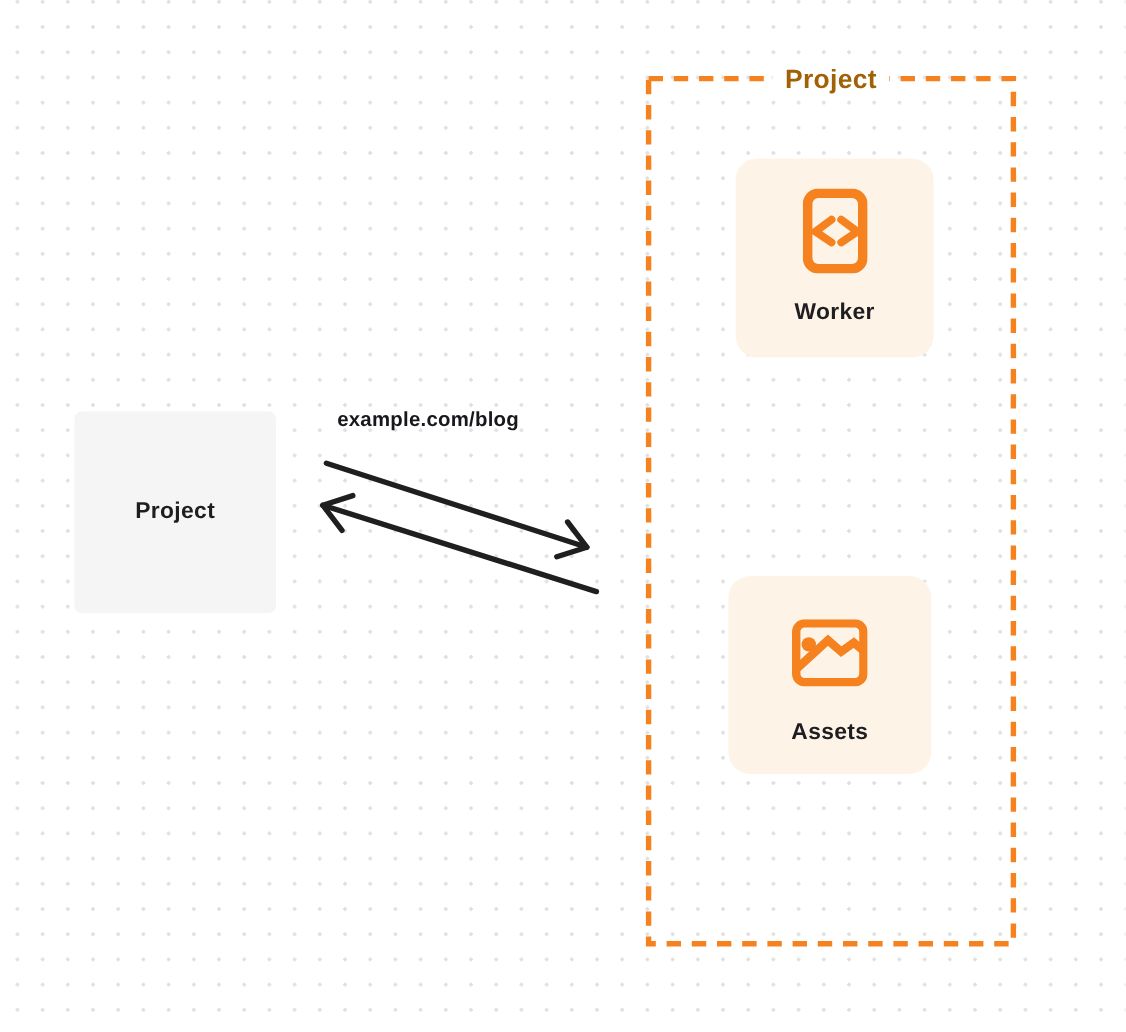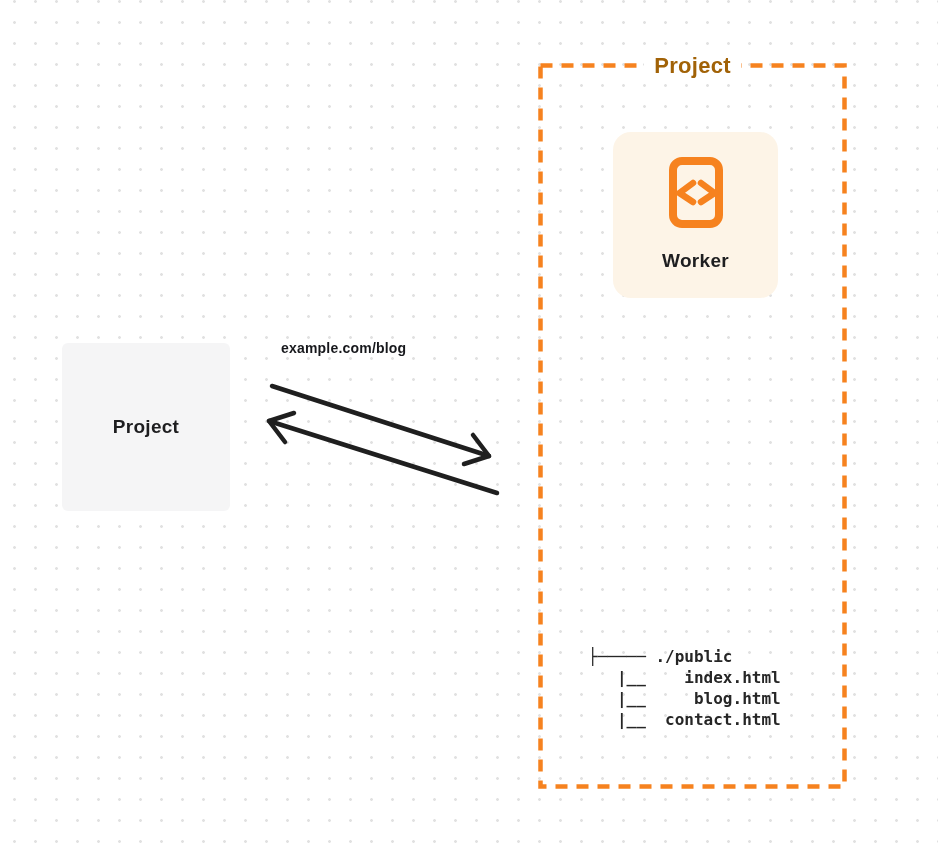--- a/index.html
+++ b/index.html
@@ -17,21 +17,21 @@
 
   .client-box {
     position:absolute; left:62px; top:343px; width:168px; height:168px;
     background:#f5f5f6; border-radius:6px;
     display:flex; align-items:center; justify-content:center;
   }
   .node-label { font-weight:bold; font-size:19px; color:#1e1e20; letter-spacing:.3px; }
 
   .request-label {
     position:absolute; left:281px; top:340px;
-    font-weight:bold; font-size:14px; color:#17181c; letter-spacing:.2px;
+    font-weight:bold; font-size:17px; color:#17181c; letter-spacing:.2px;
     white-space:nowrap;
   }
 
   .project-title-wrap {
     position:absolute; left:540px; top:53px; width:305px;
     text-align:center;
   }
   .project-title {
     display:inline-block; background:#ffffff; padding:0 10px;
     color:#a16207; font-weight:bold; font-size:22px; line-height:26px;
@@ -84,19 +84,28 @@
 
   <div class="card worker">
     <svg width="54" height="71" viewBox="0 0 54 71">
       <rect x="4" y="4" width="46" height="63" rx="9" fill="none" stroke="#f6821f" stroke-width="8"></rect>
       <polyline points="24,26 10.5,36 24,45" fill="none" stroke="#f6821f" stroke-width="6.5" stroke-linecap="round" stroke-linejoin="miter"></polyline>
       <polyline points="32,26 45.5,36 32,45" fill="none" stroke="#f6821f" stroke-width="6.5" stroke-linecap="round" stroke-linejoin="miter"></polyline>
     </svg>
     <span class="node-label">Worker</span>
   </div>
 
+  <div class="card assets">
+    <svg width="63" height="56" viewBox="0 0 63 56">
+      <defs>
+        <clipPath id="imgclip">
+            <rect x="2" y="2" width="59" height="52" rx="7"></rect>
+          </clipPath>
+      </defs>
+      <rect x="3.5" y="3.5" width="56" height="49" rx="7" fill="none" stroke="#f6821f" stroke-width="7"></rect>
+      <circle cx="14" cy="21" r="6" fill="#f6821f"></circle>
+      <polyline points="2,43 30,17.5 41,27 51.5,19.5 62,28.5" fill="none" stroke="#f6821f" stroke-width="7" stroke-linejoin="miter" clip-path="url(#imgclip)"></polyline>
+    </svg>
+    <span class="node-label">Assets</span>
+  </div>
 
-  <pre class="tree">├───── ./public
-   |__    index.html
-   |__     blog.html
-   |__  contact.html</pre>
 
 </div>
 
 </body></html>

